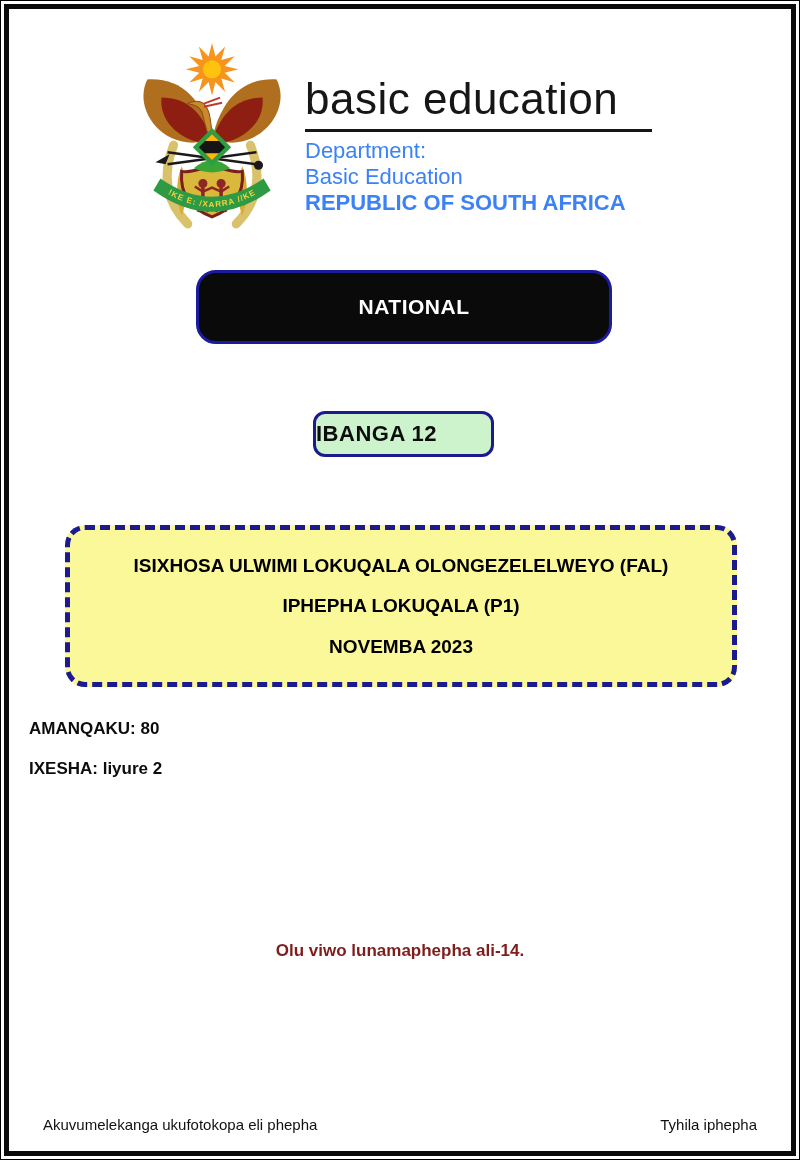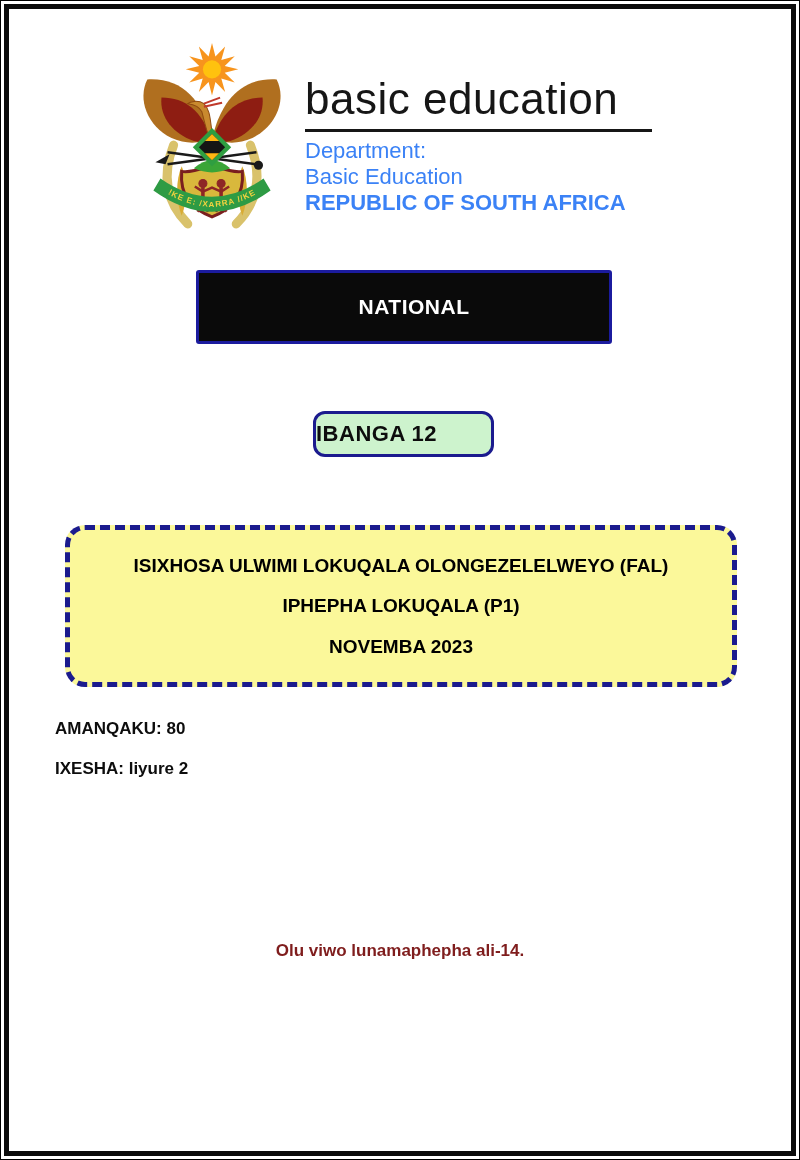--- a/index.html
+++ b/index.html
@@ -16,42 +16,42 @@
   
   .emblem{position:absolute;left:122px;top:30px;width:162px;height:192px;}
   .logo-text{position:absolute;left:296px;top:66px;width:360px;}
   .wordmark{font-size:44px;font-weight:400;letter-spacing:.5px;color:#161616;line-height:48px;}
   .wordmark-rule{width:347px;height:3px;background:#161616;margin-top:6px;margin-bottom:6px;}
   .dept-line{font-size:22px;line-height:26px;color:#3b82f6;}
   .dept-line.bold{font-weight:bold;}
   
   .nsc-banner{
     position:absolute;left:187px;top:261px;width:416px;height:74px;
-    background:#0a0a0a;border:3px solid #1b1b9e;border-radius:3px;
+    background:#0a0a0a;border:3px solid #1b1b9e;border-radius:20px;
     box-sizing:border-box;display:flex;flex-direction:column;
     align-items:center;justify-content:center;padding-left:20px;
   }
   .nsc-banner .line{color:#fff;font-weight:bold;font-size:21px;line-height:28px;letter-spacing:.5px;}
   
   .grade-badge{
     position:absolute;left:304px;top:402px;width:181px;height:46px;
     background:#cdf3cd;border:3px solid #1b1b8e;border-radius:12px;
     box-sizing:border-box;display:flex;align-items:center;justify-content:flex-start;
   }
   .grade-badge .label{font-weight:bold;font-size:22px;color:#0d0d0d;letter-spacing:.5px;}
   
   .paper-box{
     position:absolute;left:56px;top:516px;width:672px;height:162px;
     background:#fbf89a;border:5px dashed #1b1b8e;border-radius:20px;
     box-sizing:border-box;display:flex;flex-direction:column;
     align-items:center;justify-content:space-evenly;padding:6px 10px;
   }
   .paper-box .line{font-weight:bold;font-size:19px;color:#000000;text-align:center;}
   
-  .exam-details{position:absolute;left:46px;top:710px;}
+  .exam-details{position:absolute;left:20px;top:710px;}
   .exam-details .detail{font-weight:bold;font-size:17px;line-height:20px;color:#0d0d0d;margin-bottom:20px;}
   
   .page-note{
     position:absolute;left:0;top:889px;width:100%;text-align:center;
     font-weight:bold;font-size:17px;color:#7f1d1d;margin-top:43px;
   }
   
   .footer{
     position:absolute;left:34px;right:34px;bottom:18px;
     display:flex;justify-content:space-between;
@@ -151,15 +151,19 @@
       <div class="line">NOVEMBA 2023</div>
     </div>
 
     <div class="exam-details">
       <div class="detail">AMANQAKU: 80</div>
       <div class="detail">IXESHA: liyure 2</div>
     </div>
 
     <div class="page-note">Olu viwo lunamaphepha ali-14.</div>
 
+    <div class="footer">
+      <span>Akuvumelekanga ukufotokopa eli phepha</span>
+      <span>Tyhila iphepha</span>
+    </div>
 
   </div>
 </div>
 
 </body></html>

